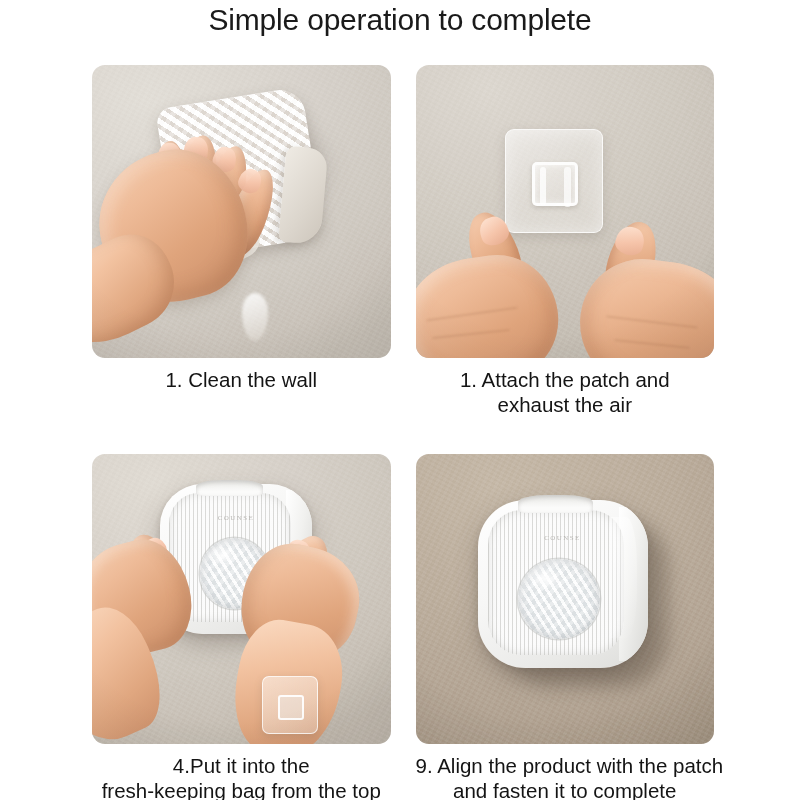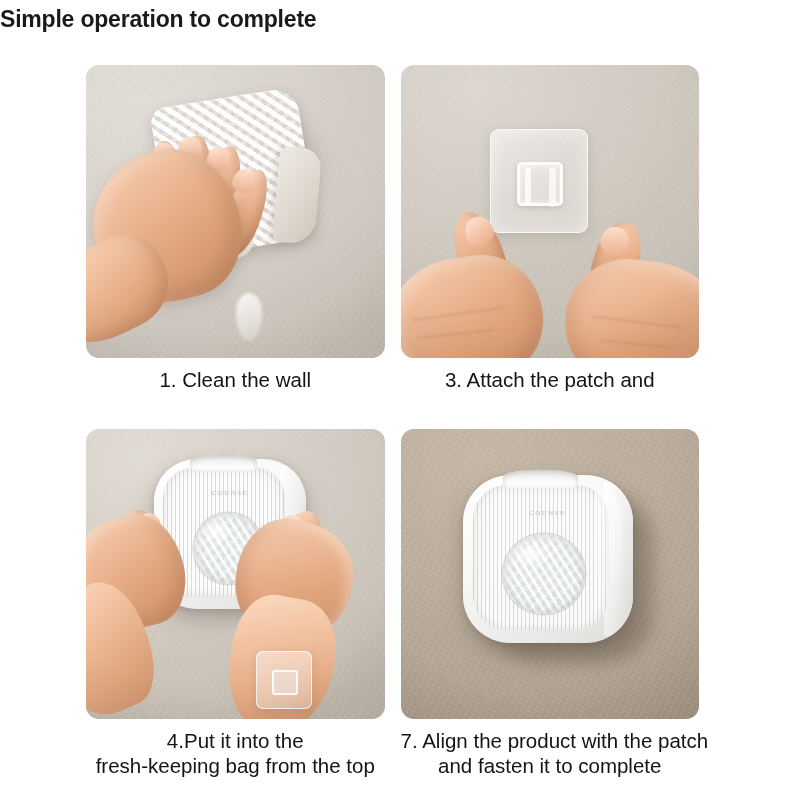--- a/index.html
+++ b/index.html
@@ -6,36 +6,36 @@
   * { box-sizing: border-box; margin: 0; padding: 0; }
   html, body {
     width: 800px; height: 800px;
     background: #ffffff;
     font-family: "Liberation Sans", sans-serif;
     overflow: hidden;
   }
   .page { position: relative; width: 800px; height: 800px; background: #fff; }
 
   .headline {
-    text-align: left;
-    font-weight: bold;
-    font-size: 23px;
+    text-align: center;
+    font-weight: normal;
+    font-size: 30px;
     line-height: 27px;
     color: #1a1a1a;
     letter-spacing: -0.2px;
     padding-top: 6px;
   }
   .headline div { white-space: nowrap; }
 
   .grid {
     position: absolute;
     left: 86px; top: 65px;
     width: 628px;
   }
-  .row { display: flex; gap: 16px; }
+  .row { display: flex; gap: 25px; justify-content: flex-end; }
   .cell { width: 298.5px; }
 
   .photo {
     position: relative;
     width: 100%;
     border-radius: 13px;
     overflow: hidden;
   }
   .photo.sq1 { height: 293px; }
   .photo.sq2 { height: 293px; }
@@ -444,21 +444,22 @@
             <div class="finger skin p2-thumb-r"></div>
             <div class="nail p2-nail-r"></div>
             <div class="p2-pr skin"></div>
             <div class="p2-crease" style="left:40px;top:96px;width:92px;transform:rotate(7deg);"></div>
             <div class="p2-crease" style="left:48px;top:118px;width:76px;transform:rotate(6deg);"></div>
           </div>
 
           <div class="vignette"></div>
         </div>
         <div class="caption">
-          <span>3. Attach the patch and</span>
+          <span>1. Attach the patch and</span>
+          <span>exhaust the air</span>
         </div>
       </div>
     </div>
 
     <div class="row" style="margin-top:37px;">
 
       <div class="cell">
         <div class="photo sq3">
           <div class="wall w3"></div>
           <div class="grain"></div>
@@ -513,20 +514,20 @@
               <div class="disp-logo">COUNSE</div>
               <div class="disp-window" style="left:24%;top:35%;width:48%;height:48%;"></div>
             </div>
             <div class="disp-top"></div>
             <div class="shine" style="left:78%;top:10%;width:16%;height:72%;border-radius:0 40% 40% 0;"></div>
           </div>
 
           <div class="vignette"></div>
         </div>
         <div class="caption" style="white-space:nowrap;">
-          <span>7. Align the product with the patch</span>
+          <span>9. Align the product with the patch</span>
           <span>and fasten it to complete</span>
 
         </div>
       </div>
     </div>
   </div>
 </div>
 
 </body></html>

